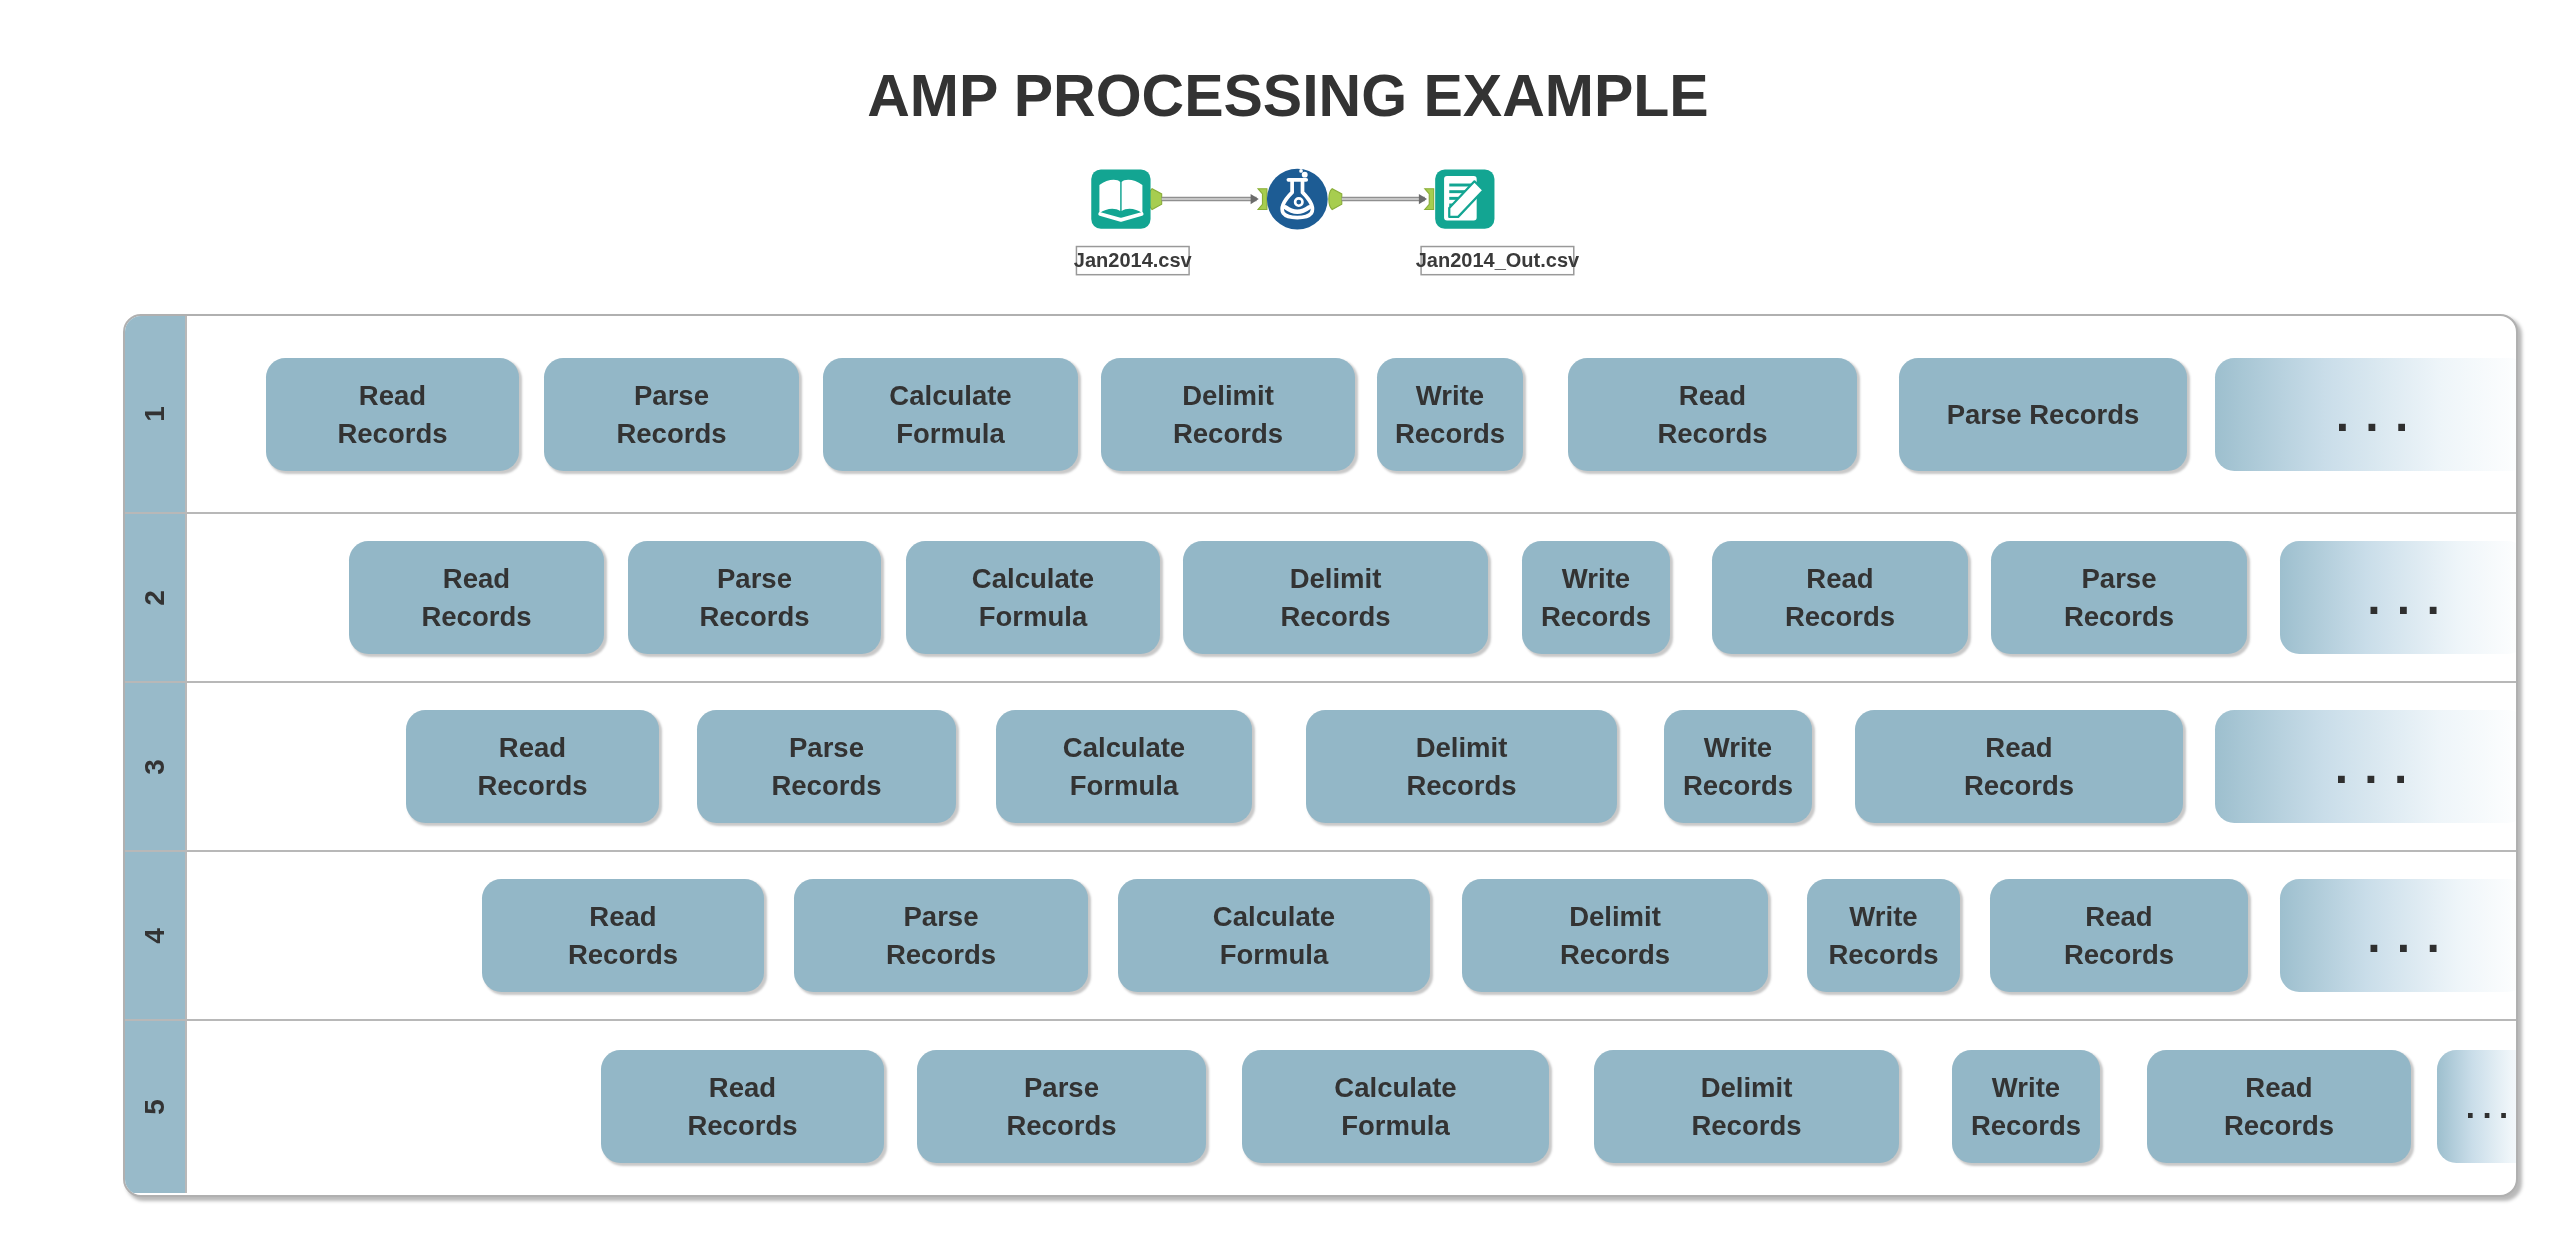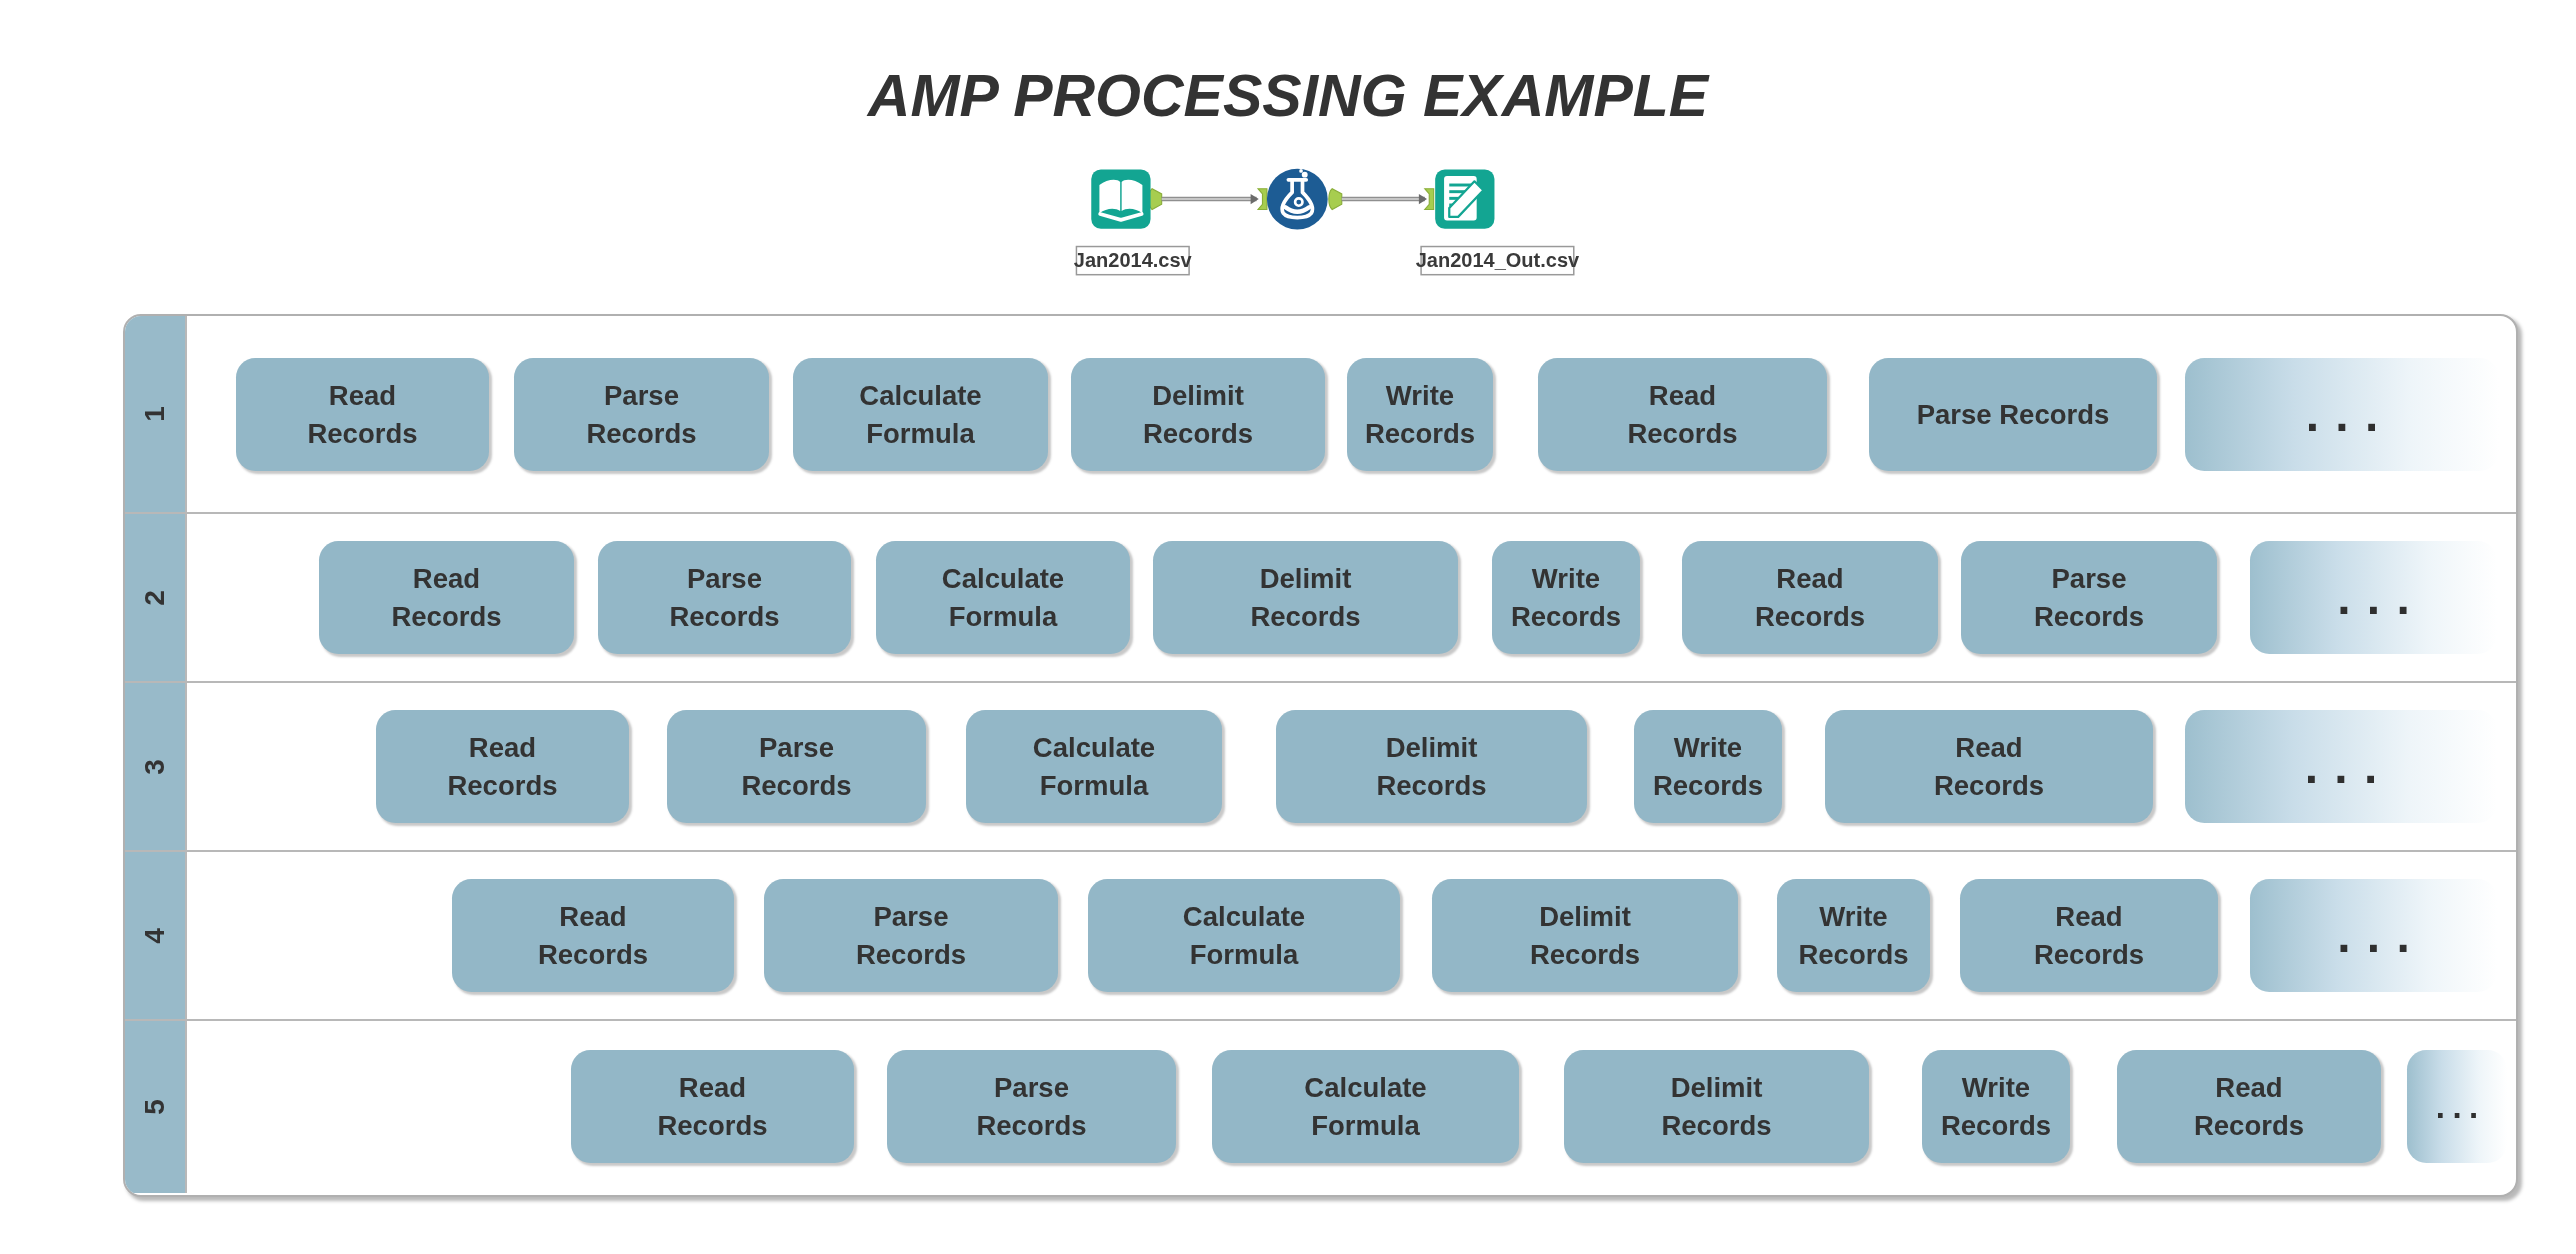--- a/index.html
+++ b/index.html
@@ -2,37 +2,37 @@
 <html style="font-size:12px"><head>
 <meta charset="utf-8">
 <style>
   html,body { margin:0; padding:0; }
   body {
     width:2576px; height:1254px; position:relative; overflow:hidden;
     background:#ffffff; font-family:"Liberation Sans", sans-serif;
   }
   .title {
     position:absolute; top:62px; left:0; width:100%;
-    text-align:center; font-size:59px; font-weight:700; color:#333333;font-style:italic;
+    text-align:center; font-size:59px; font-weight:700; color:#333333;
   }
   
   .swimlane-panel {
     position:absolute; left:123px; top:314px; width:2395px; height:883px;
     border:2.2px solid #b0b0b0; border-radius:18px; overflow:hidden;
     box-sizing:border-box; background:#ffffff;
     box-shadow:3.7px 3.7px 3.7px rgba(0,0,0,0.28);
   }
   .lane { display:flex; box-sizing:border-box; }
   .lane + .lane { border-top:2.2px solid #b8b8b8; }
   .lane-label {
     flex:0 0 62px; width:62px; background:#98bac9; border-right:2.2px solid #b8b8b8;
     display:flex; align-items:center; justify-content:center; box-sizing:border-box;
   }
   .lane-num { transform:rotate(-90deg); font-size:28px; font-weight:700; color:#333333; }
-  .lane-content { position:relative; flex:1; }
+  .lane-content { position:relative; flex:1;margin-left:30px; }
   .block {
     position:absolute; height:113px; background:#93b7c7; border-radius:19.3px;
     display:flex; align-items:center; justify-content:center;
     box-shadow:2.2px 2.2px 2.2px rgba(0,0,0,0.22);
   }
   .block-label {
     white-space:pre-line; text-align:center; font-size:27.5px; font-weight:700;
     color:#333333; line-height:38px;
   }
   .block.fade {

